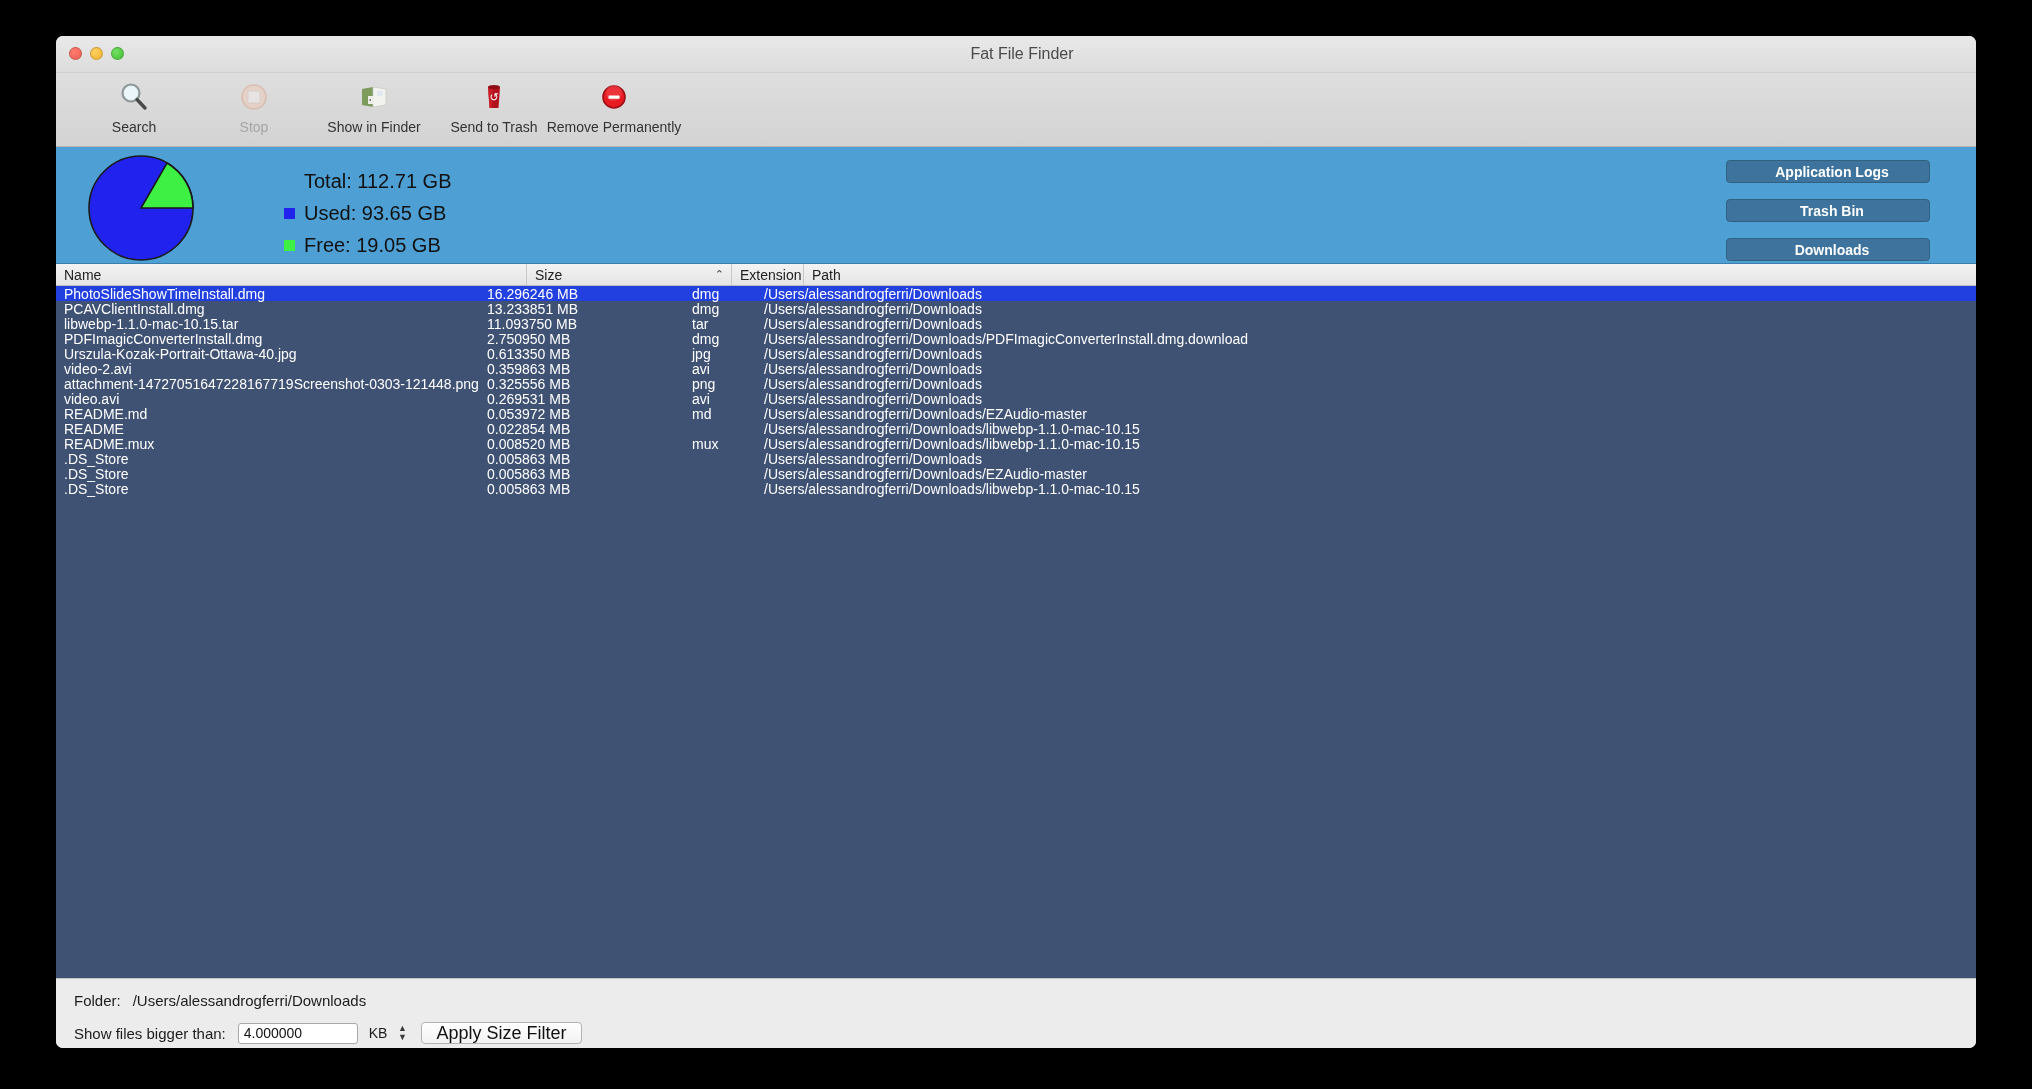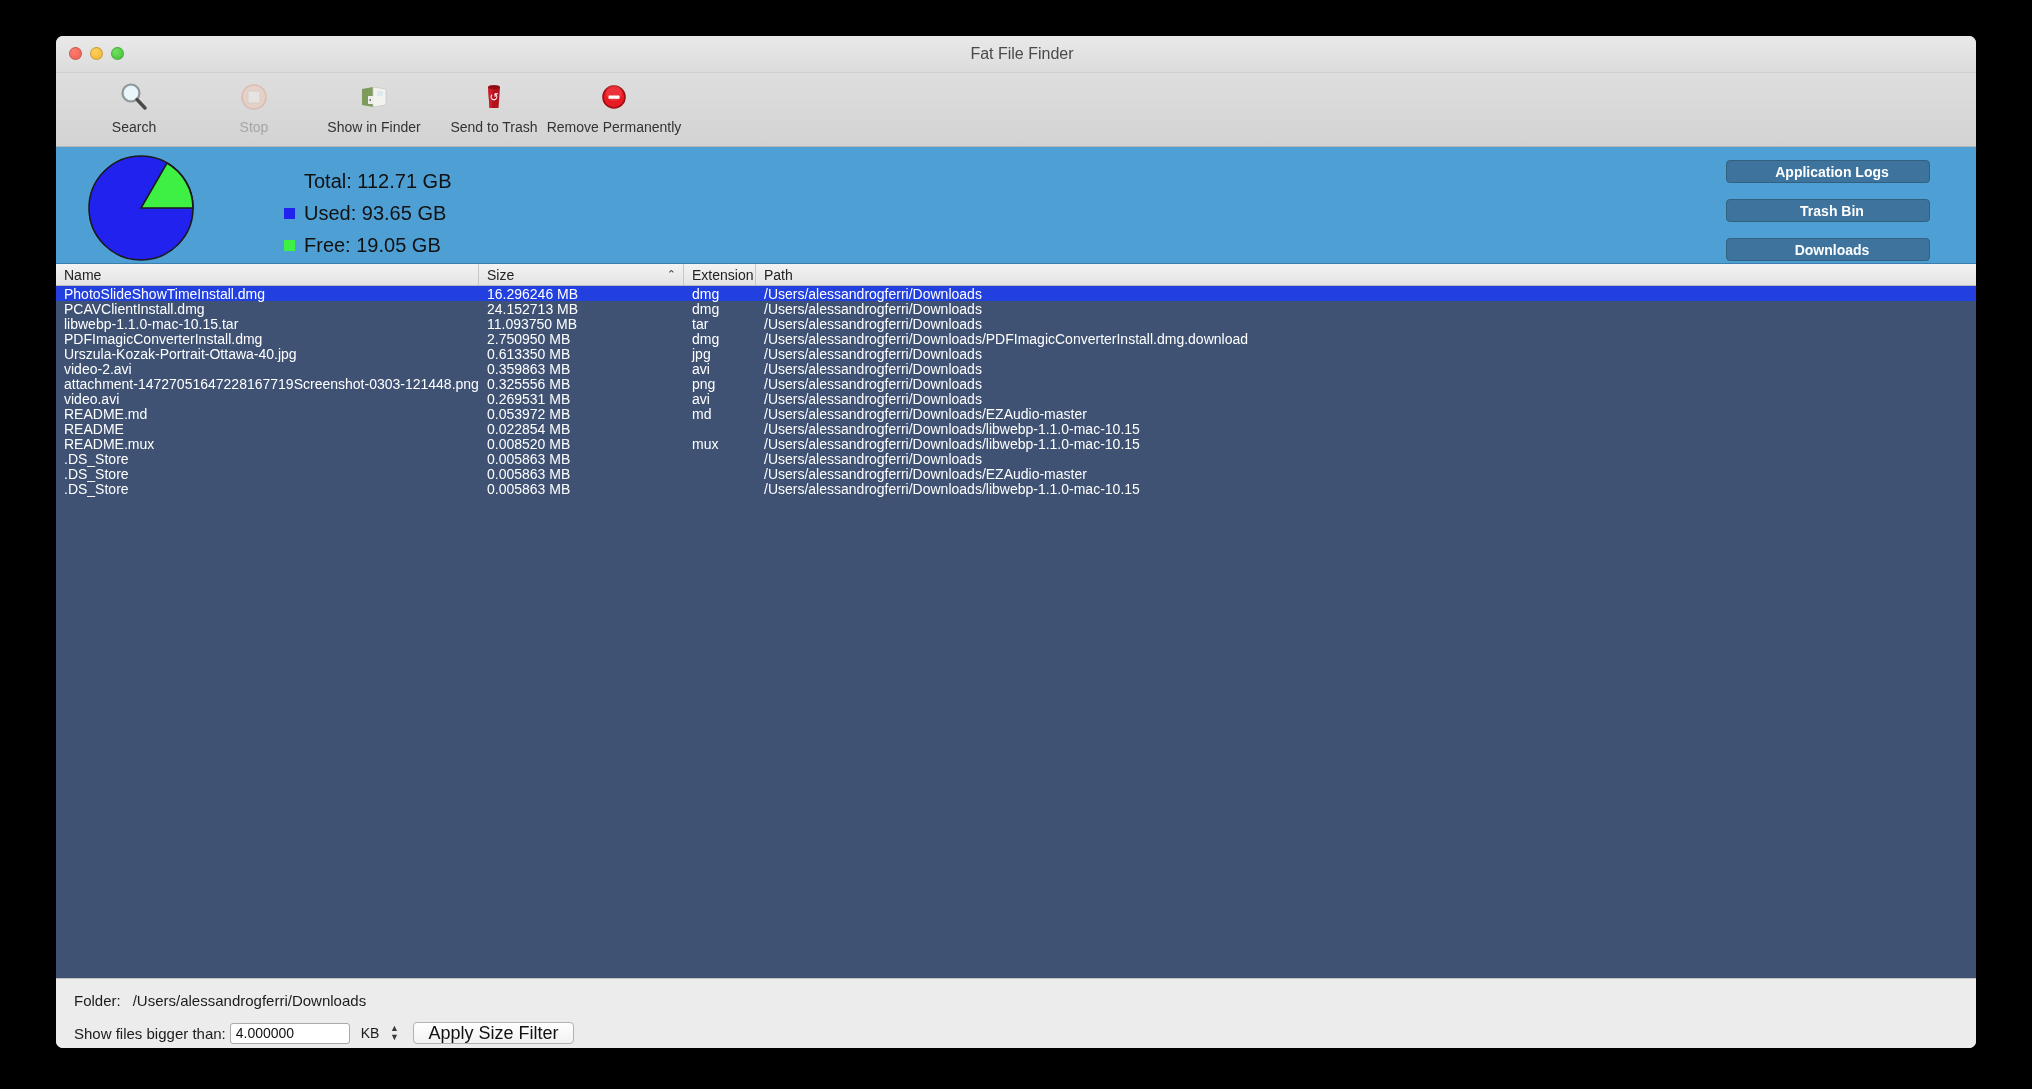--- a/index.html
+++ b/index.html
@@ -148,21 +148,21 @@
     flex: 0 0 auto;
   }
   #table-header > div {
     display: flex; align-items: center;
     padding-left: 8px;
     border-right: 1px solid #c8c8c8;
     position: relative;
     cursor: default;
     user-select: none;
   }
-  .col-name { width: 423px; }
+  .col-name { width: 471px; }
   .col-size { width: 205px; }
   .col-ext  { width: 72px; }
   .col-path { flex: 1 1 auto; border-right: none !important; }
   .sort-caret {
     position: absolute;
     right: 7px;
     font-size: 11px;
     color: #444;
   }
 
@@ -193,21 +193,21 @@
     background: #ececec;
     border-top: 1px solid #c3c3c3;
     flex: 0 0 auto;
     padding: 10px 0 0 18px;
     font-size: 15px;
     color: #1c1c1c;
   }
   #folder-row { display: flex; align-items: center; height: 22px; }
   #folder-row .lbl { margin-right: 12px; }
   #filter-row { display: flex; align-items: center; height: 28px; margin-top: 8px; }
-  #filter-row .lbl { margin-right: 4px; text-align: right; }
+  #filter-row .lbl { margin-right: 12px; text-align: right; }
   #size-input {
     width: 120px; height: 21px;
     border: 1px solid #a9a9a9;
     border-radius: 3px;
     background: #ffffff;
     font-family: "Liberation Sans", sans-serif;
     font-size: 14px;
     color: #111;
     padding: 0 5px;
   }
@@ -358,21 +358,21 @@
 
     <div id="rows">
         <div class="row selected">
           <div class="cell-name">PhotoSlideShowTimeInstall.dmg</div>
           <div class="cell-size">16.296246 MB</div>
           <div class="cell-ext">dmg</div>
           <div class="cell-path">/Users/alessandrogferri/Downloads</div>
         </div>
         <div class="row">
           <div class="cell-name">PCAVClientInstall.dmg</div>
-          <div class="cell-size">24.152713 MB</div>
+          <div class="cell-size">13.233851 MB</div>
           <div class="cell-ext">dmg</div>
           <div class="cell-path">/Users/alessandrogferri/Downloads</div>
         </div>
         <div class="row">
           <div class="cell-name">libwebp-1.1.0-mac-10.15.tar</div>
           <div class="cell-size">11.093750 MB</div>
           <div class="cell-ext">tar</div>
           <div class="cell-path">/Users/alessandrogferri/Downloads</div>
         </div>
         <div class="row">

